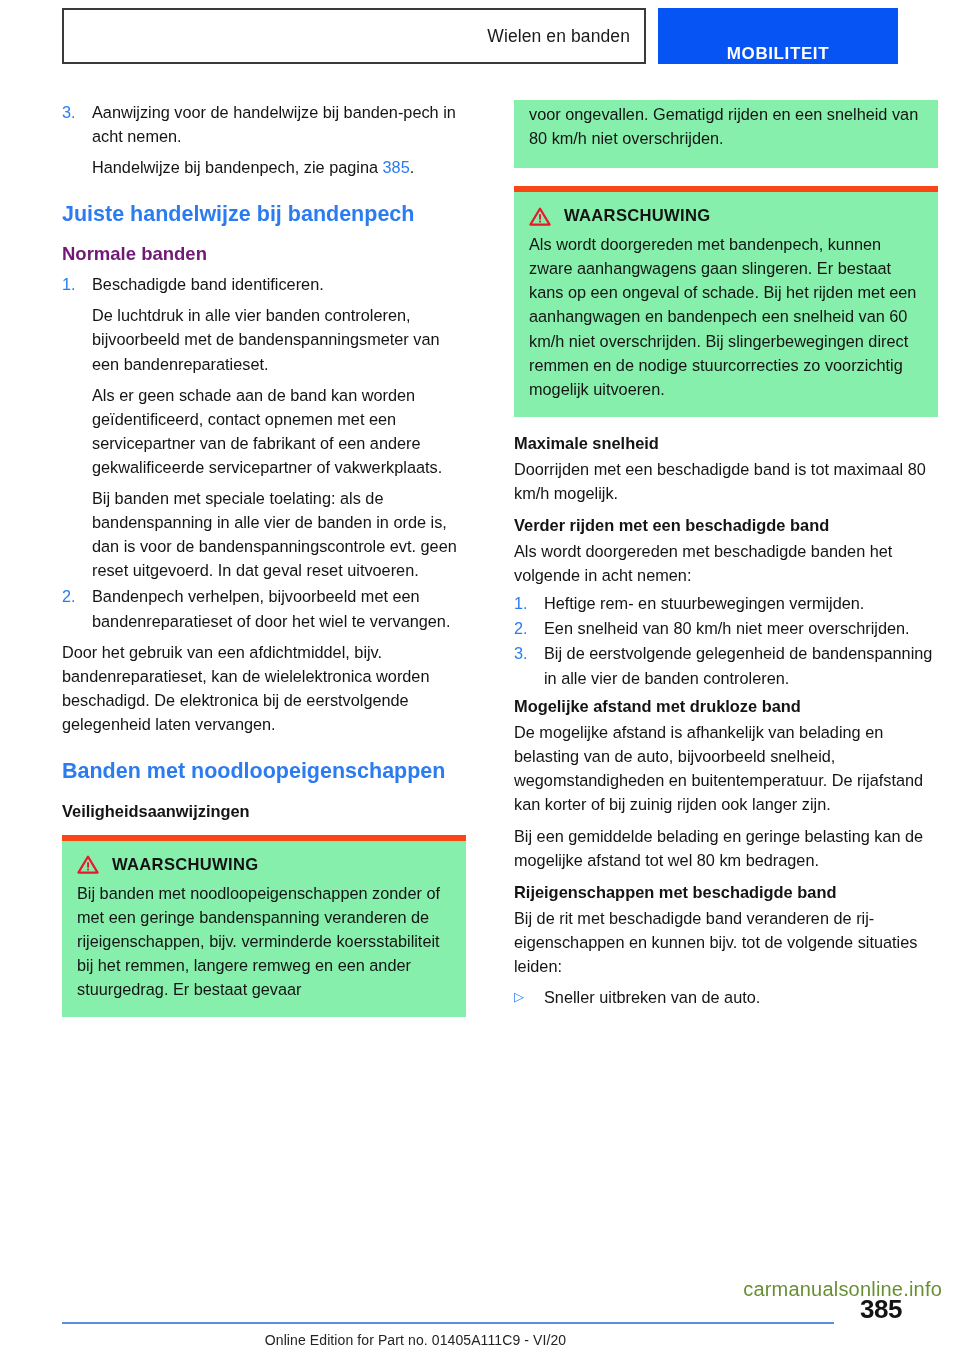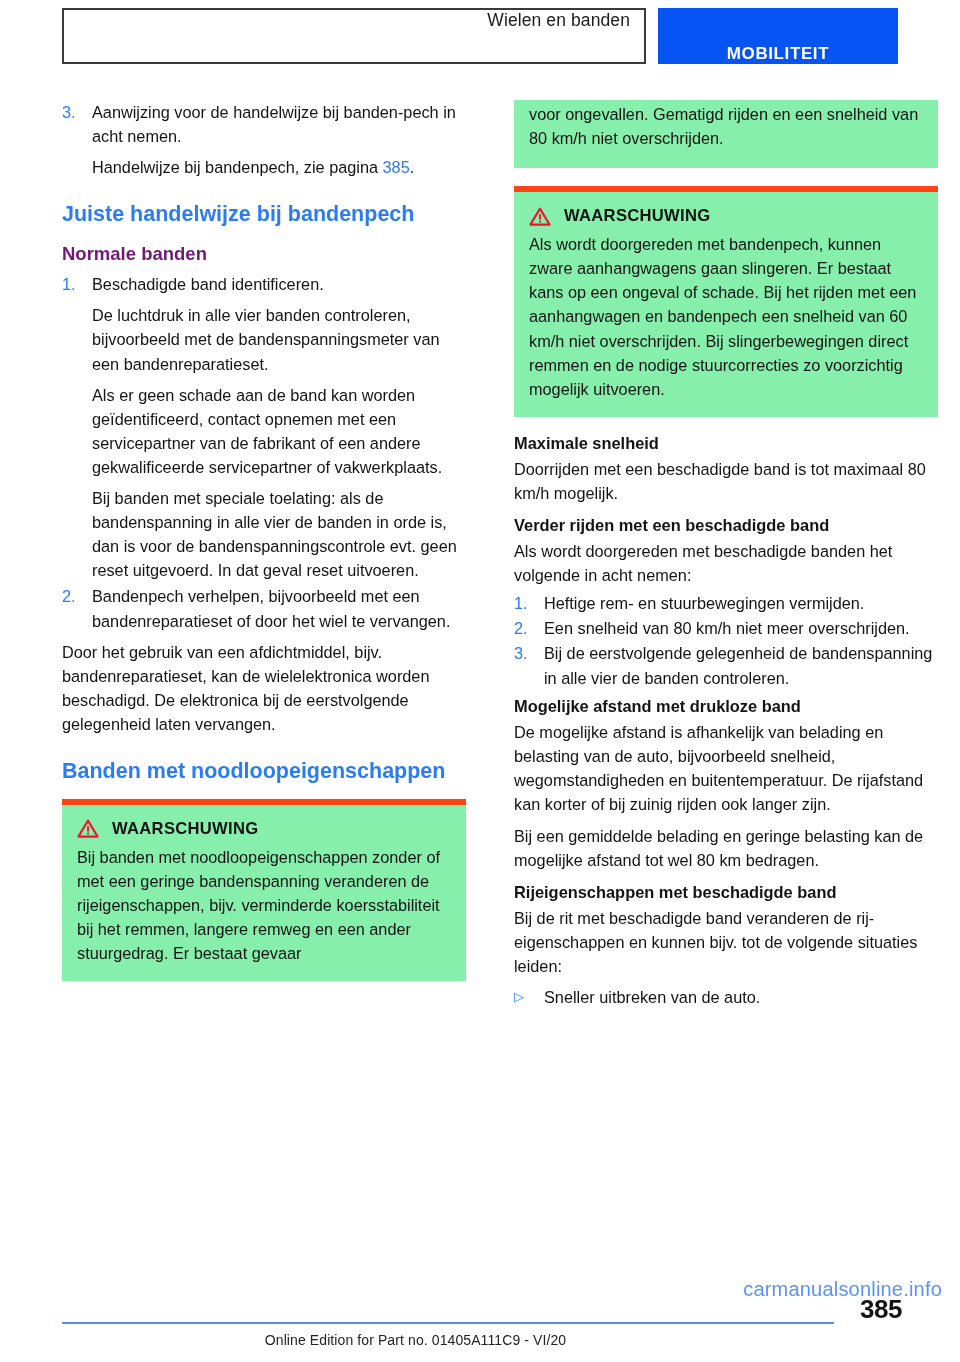--- a/index.html
+++ b/index.html
@@ -32,21 +32,21 @@
     width: 836px;
     height: 56px;
     display: flex;
     align-items: stretch;
   }
   .header-crumb {
     flex: 0 0 584px;
     border: 2px solid #3a3a3a;
     box-sizing: border-box;
     display: flex;
-    align-items: flex-start;
+    align-items: center;
     justify-content: flex-end;
     padding-right: 14px;
     background: #ffffff;
   }
   .header-crumb span {
     font-size: 17.5px;
     color: #1b1b1b;
     letter-spacing: .1px;
   }
   .header-gap {
@@ -200,21 +200,21 @@
     text-align: center;
     font-size: 14px;
     color: #232323;
     letter-spacing: .1px;
   }
   .watermark {
     position: absolute;
     right: 18px;
     top: 1278px;
     font-size: 20px;
-    color: #3b82f6;
+    color: #4d7c0f;
     opacity: .85;
     letter-spacing: .2px;
     margin-left: 45px;
   }
 </style>
 </head>
 <body>
 
 <div class="page">
 
@@ -261,20 +261,21 @@
         <div class="body">
           <div>Bandenpech verhelpen, bijvoorbeeld met een bandenreparatieset of door het wiel te vervangen.</div>
         </div>
       </div>
     </div>
 
     <p class="para" style="margin-top:7px;">Door het gebruik van een afdichtmiddel, bijv. bandenreparatieset, kan de wielelektronica worden beschadigd. De elektronica bij de eerstvolgende gelegenheid laten vervangen.</p>
 
     <h1 class="h-blue">Banden met noodloopeigenschappen</h1>
 
+    <h3 class="h-bold" style="margin-top:4px;">Veiligheidsaanwijzingen</h3>
 
     <div class="warnbox">
       <div class="warnhead">
         <span>
           <svg class="tri" width="22" height="19" viewBox="0 0 22 19" aria-hidden="true">
             <path d="M11 1.6 L20.6 17.6 L1.4 17.6 Z" fill="none" stroke="#e8192c" stroke-width="2.1" stroke-linejoin="round"></path>
             <rect x="10.1" y="7.2" width="1.9" height="5.4" fill="#e8192c"></rect>
             <rect x="10.1" y="13.6" width="1.9" height="1.9" fill="#e8192c"></rect>
           </svg>
         </span>

